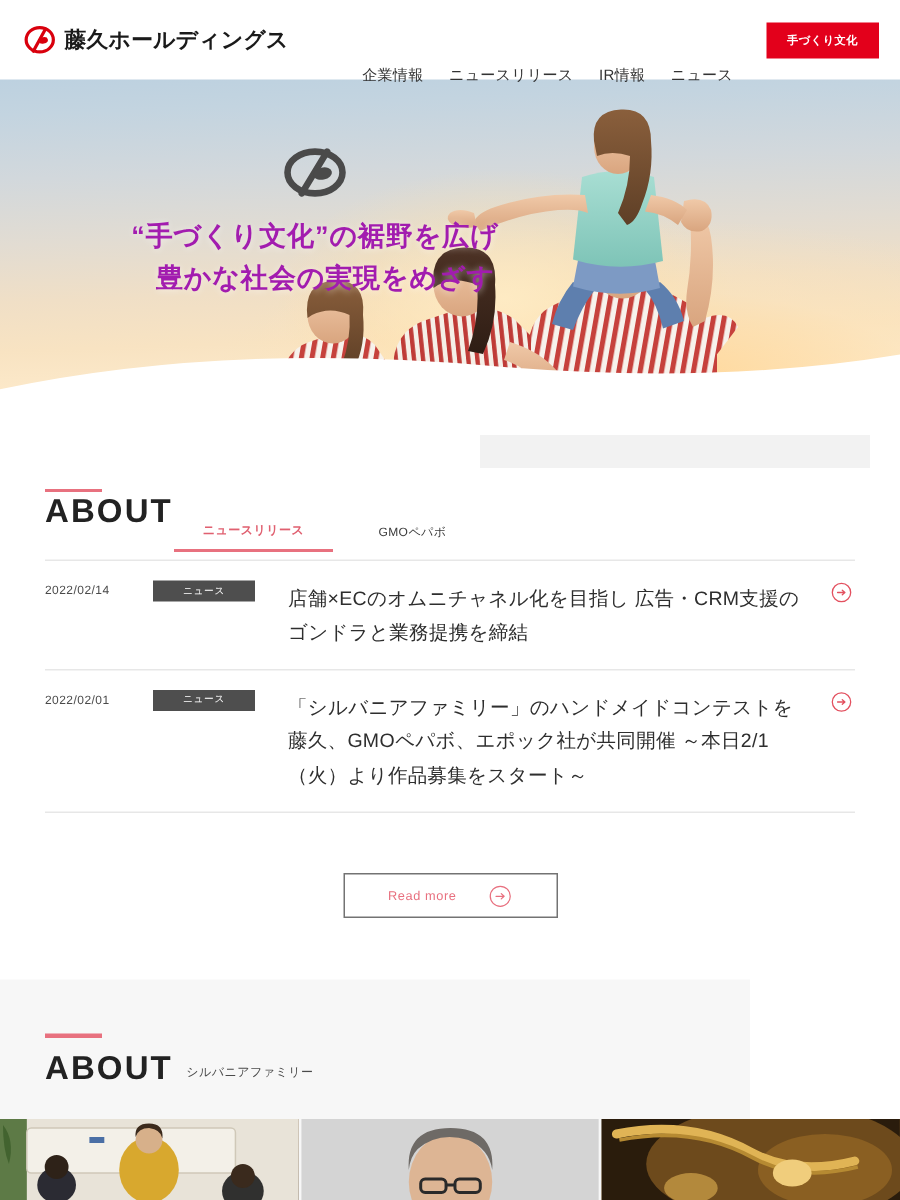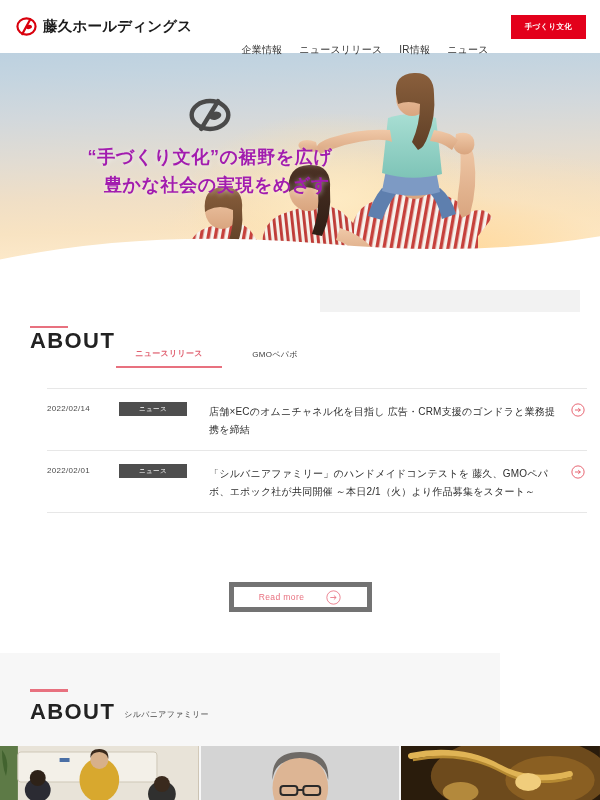--- a/index.html
+++ b/index.html
@@ -127,21 +127,21 @@
     font-size: 8px; cursor: pointer; letter-spacing: .3px;
     padding-bottom: 7px; width: 106px; text-align: center;
   }
   .tab.active { color: #e06070; font-weight: bold; border-bottom: 2px solid #e8717f; }
   .tab.idle { color: #3a3a3a; }
   .tab-filler {
     position: absolute; left: 320px; top: 352px - 290px;
     width: 260px; height: 22px; background: #f2f2f2;
   }
 
-  .news-list { position: absolute; left: 30px; top: 98px; width: 540px; margin-left: 17px; }
+  .news-list { position: absolute; left: 30px; top: 83px; width: 540px; }
   .news-row {
     display: flex; align-items: flex-start;
     border-bottom: 1px solid #e7e7e7;
     padding: 13px 0 12px 0;
     cursor: pointer;
   }
   .news-row:first-child { border-top: 1px solid #e7e7e7; }
   .news-date {
     width: 72px; flex: 0 0 72px;
     font-size: 8px; color: #4a4a4a;
@@ -149,33 +149,33 @@
   }
   .news-tag {
     width: 68px; flex: 0 0 68px; height: 14px;
     background: #4e4e4e; color: #ffffff;
     font-size: 6.5px; letter-spacing: .4px;
     display: flex; align-items: center; justify-content: center;
     margin-right: 22px;
   }
   .news-title {
     flex: 1 1 auto;
-    font-size: 10px; color: #2e2e2e;
+    font-size: 13px; color: #2e2e2e;
     line-height: 1.75; letter-spacing: .2px;
     padding-right: 14px; padding-top: 1px;
   }
   .news-arrow { flex: 0 0 16px; width: 16px; padding-top: 1px; }
 
   .readmore-wrap {
     position: absolute; left: 0; top: 292px;
     width: 600px; display: flex; justify-content: center;
   }
   .readmore {
     width: 143px; height: 30px;
-    border: 5px solid #737373; background: #ffffff;
+    border: 1px solid #737373; background: #ffffff;
     display: flex; align-items: center; justify-content: center;
     gap: 22px; cursor: pointer;
   }
   .readmore span { font-size: 8.5px; color: #e8707f; letter-spacing: .4px; }
 
   
   .about {
     position: absolute; top: 653px; left: 0;
     width: 500px; height: 147px;
     background: #f7f7f7;

